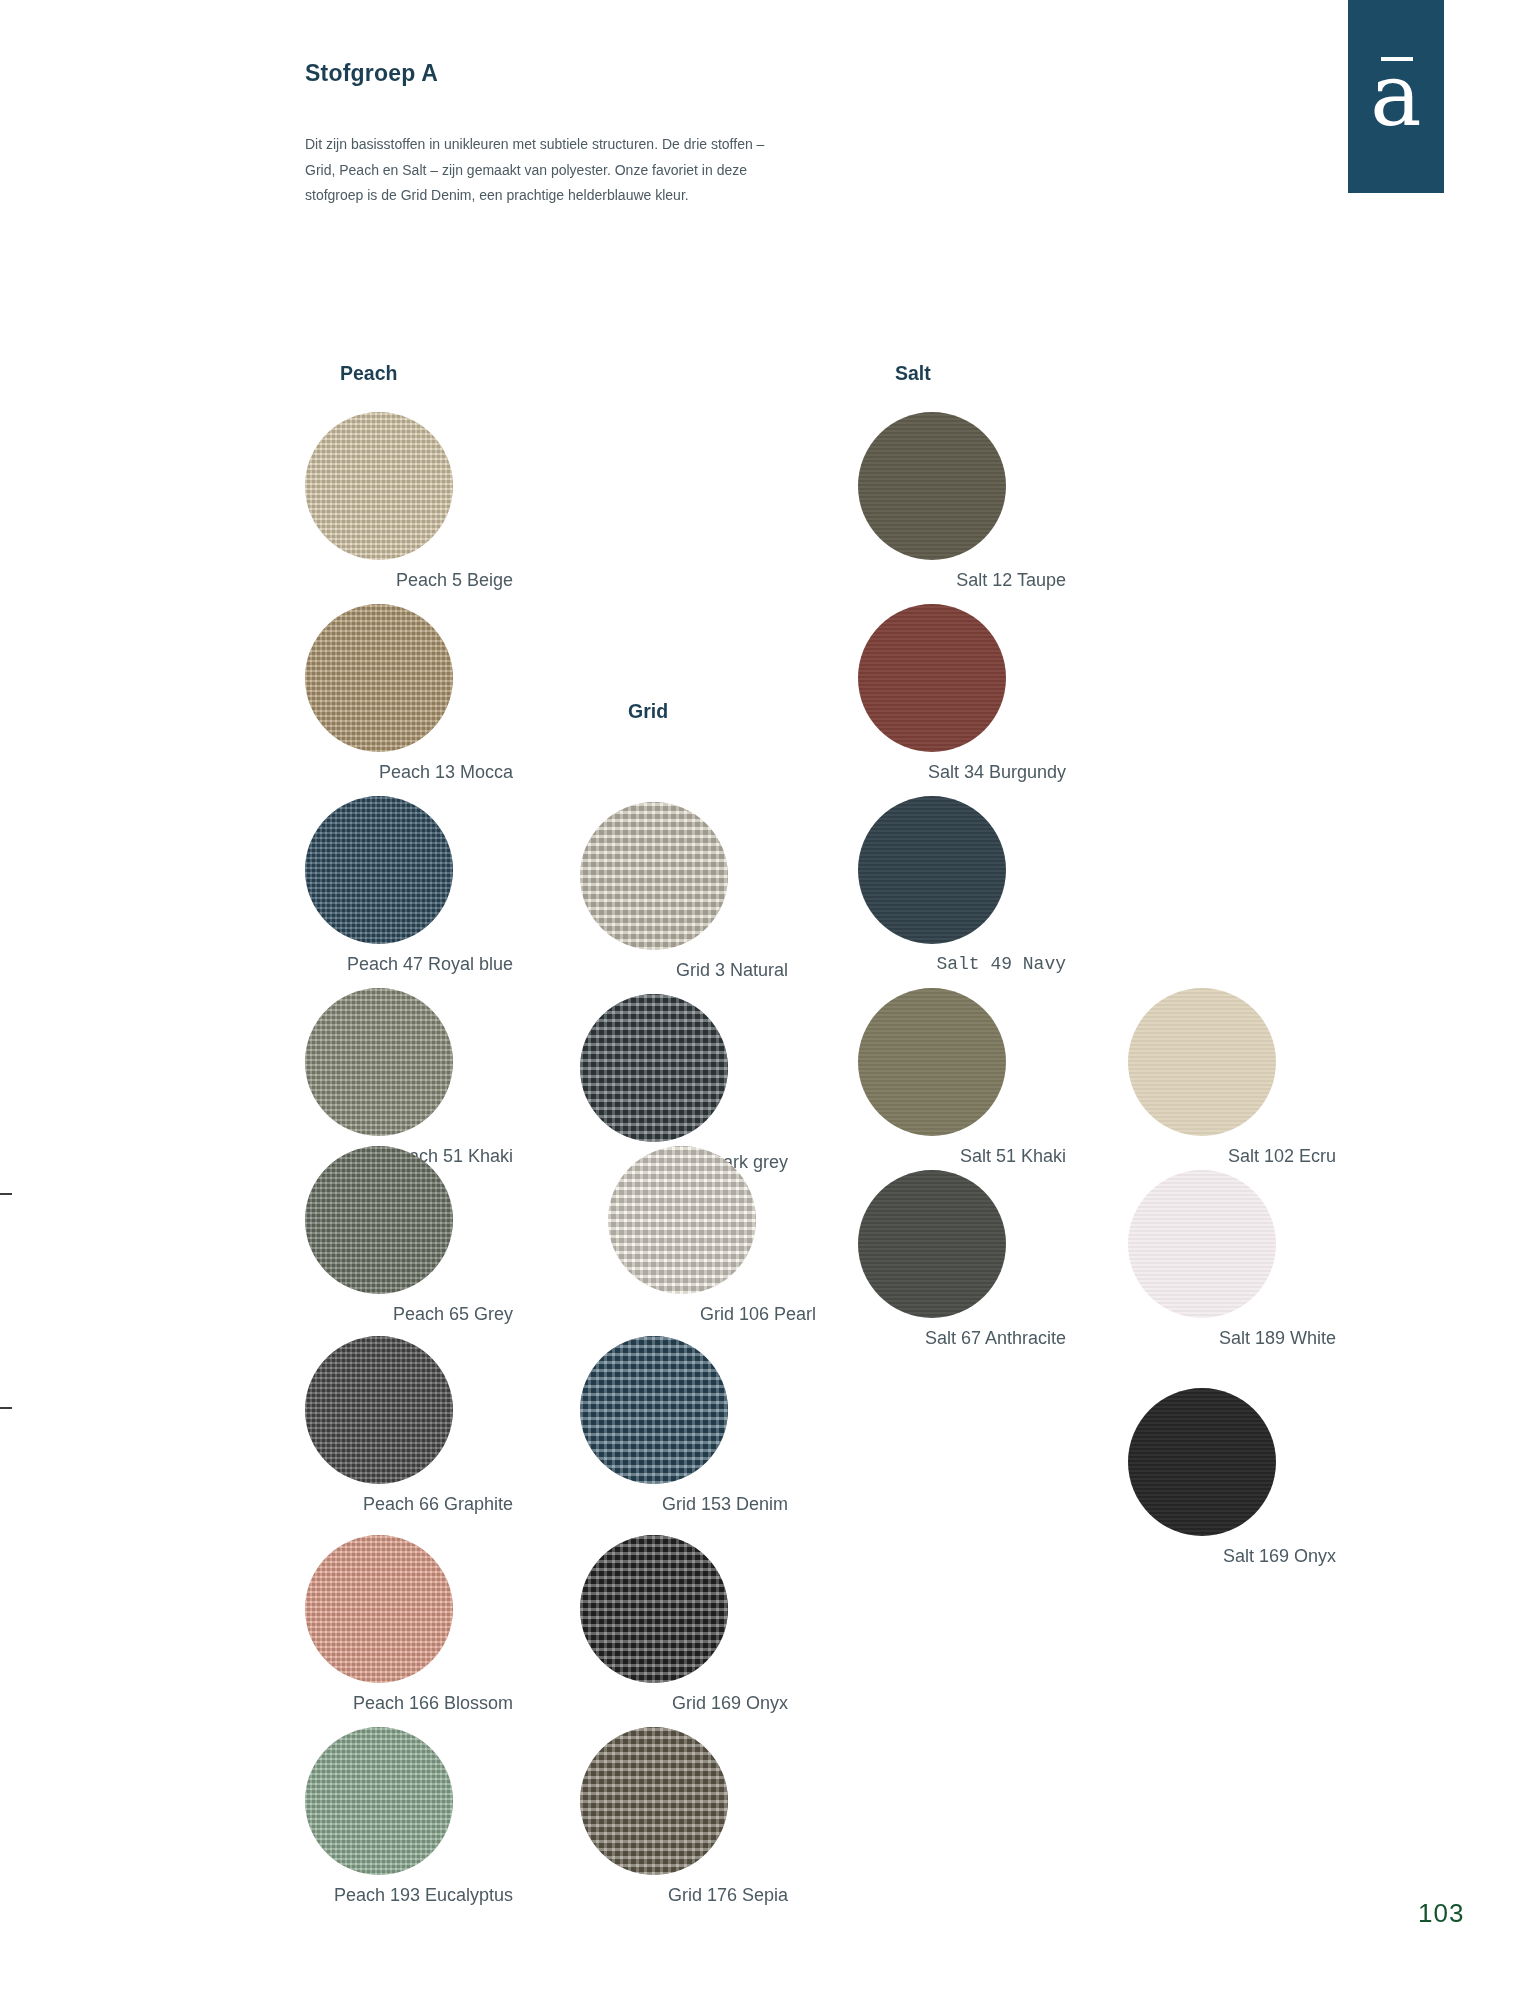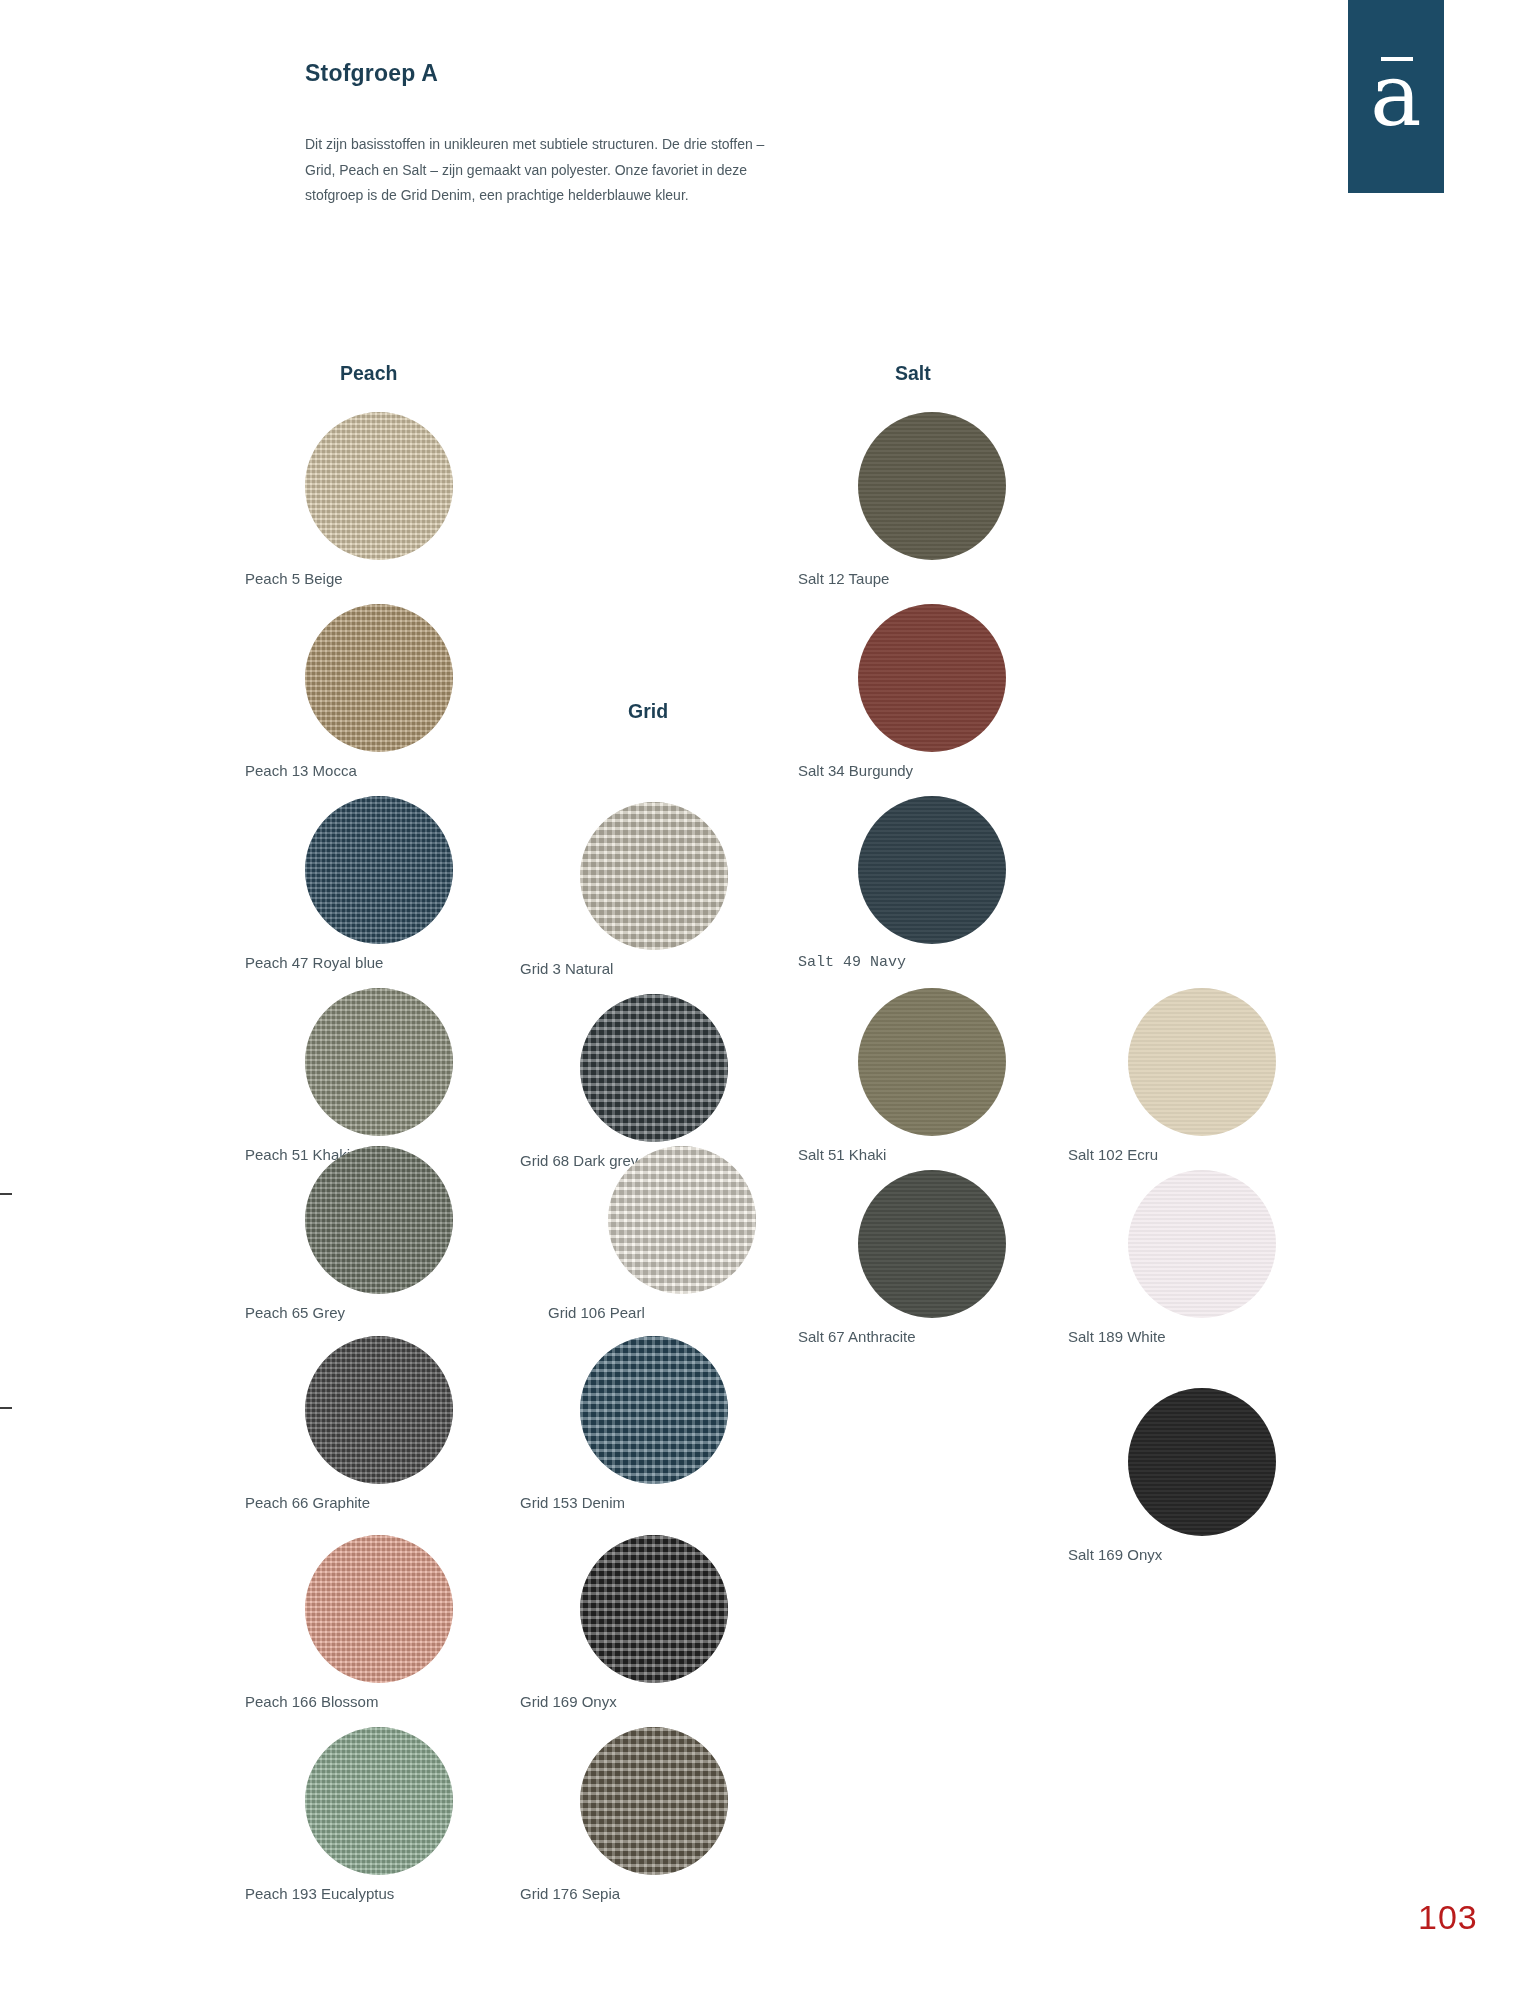--- a/index.html
+++ b/index.html
@@ -93,22 +93,22 @@
   }
   .swatch .disc .tex {
     position: absolute;
     left: 0; top: 0; right: 0; bottom: 0;
   }
   .swatch .label {
     position: absolute;
     top: 158px;
     left: -60px;
     width: 268px;
-    text-align: left;
-    font-size: 15px;
+    text-align: right;
+    font-size: 18px;
     color: #4c5a62;
     white-space: nowrap;
   }
 
   
   .weave {
     background-image:
       repeating-linear-gradient(0deg, rgba(255,255,255,0.20) 0px, rgba(255,255,255,0.20) 2px, rgba(0,0,0,0.11) 2px, rgba(0,0,0,0.11) 5px),
       repeating-linear-gradient(90deg, rgba(255,255,255,0.18) 0px, rgba(255,255,255,0.18) 2px, rgba(0,0,0,0.10) 2px, rgba(0,0,0,0.10) 5px);
   }
@@ -120,22 +120,22 @@
   .weave-flat {
     background-image:
       repeating-linear-gradient(0deg, rgba(255,255,255,0.05) 0px, rgba(255,255,255,0.05) 2px, rgba(0,0,0,0.04) 2px, rgba(0,0,0,0.04) 4px);
   }
 
   
   .page-number {
     position: absolute;
     left: 1418px;
     top: 1898px;
-    font-size: 34px;
-    color: #b91c1c;
+    font-size: 26px;
+    color: #14532d;
     letter-spacing: 1px;
   }
 
   
   .crop {
     position: absolute;
     background: #3d3d3d;
   }
   #crop-1 { left: 0; top: 1193px; width: 12px; height: 2px; }
   #crop-2 { left: 0; top: 1407px; width: 12px; height: 2px; }

